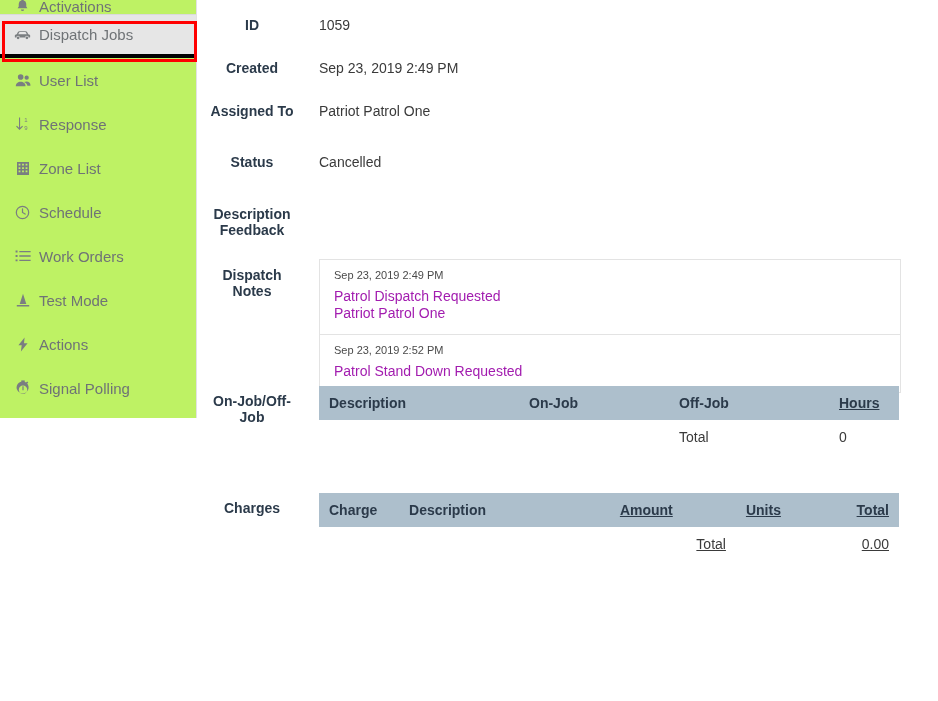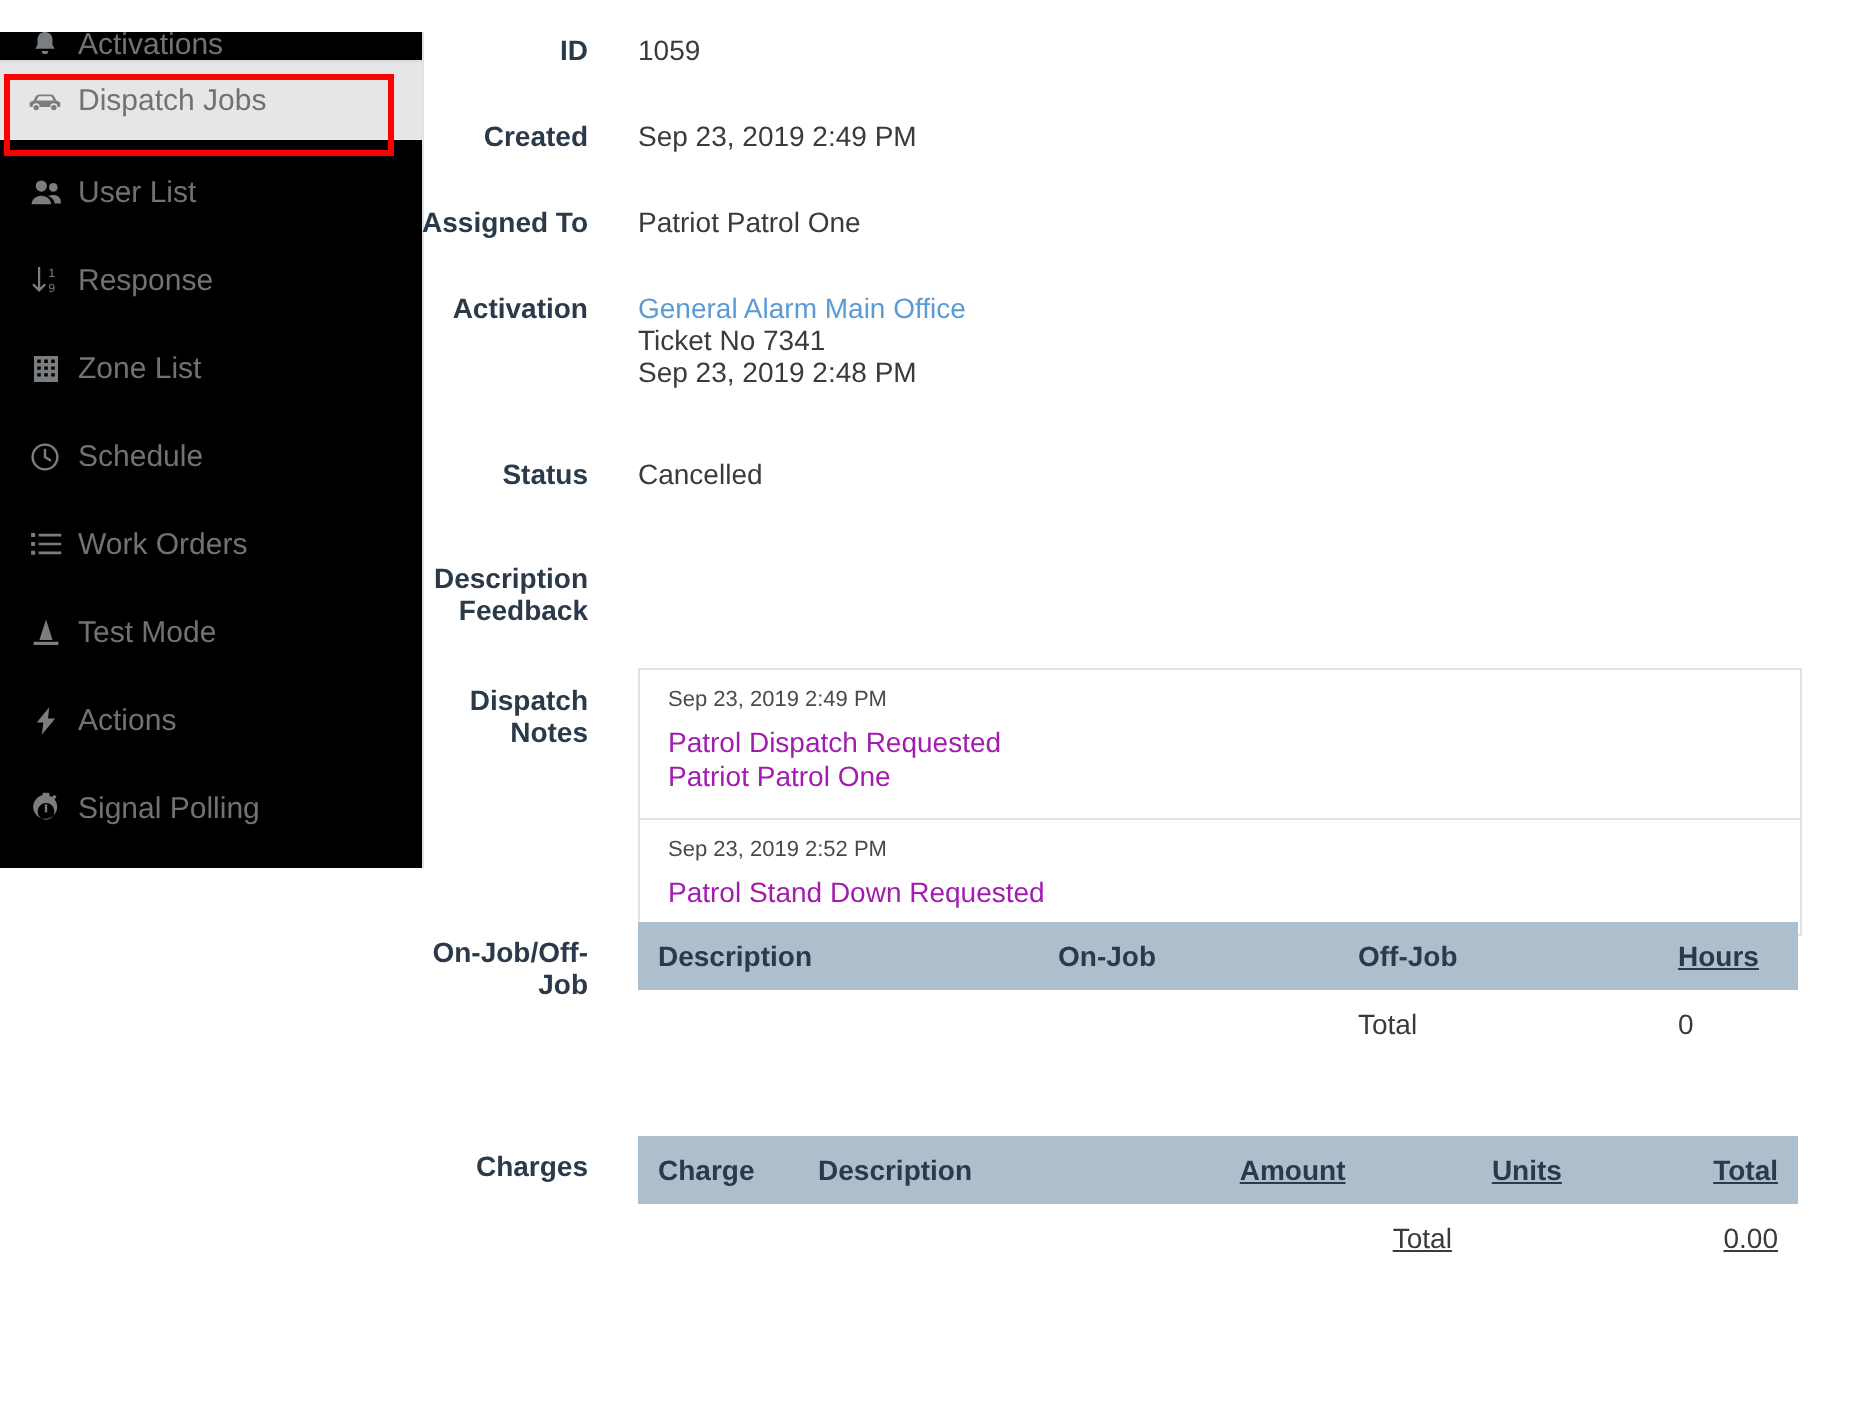--- a/index.html
+++ b/index.html
@@ -21,24 +21,24 @@
   #page {
     position: relative;
     width: 938px;
     height: 701px;
   }
 
   
   #sidebar {
     position: absolute;
     left: 0;
-    top: 16px;
-    width: 212px;
+    top: 0;
+    width: 197px;
     height: 418px;
-    background: #000000;
+    background: #bef264;
     border-right: 1px solid #e2e2e4;
     box-sizing: border-box;
   }
   .nav-item {
     position: relative;
     height: 44px;
     display: flex;
     align-items: center;
     padding-left: 13px;
     box-sizing: border-box;
@@ -90,21 +90,21 @@
     top: 0;
     width: 728px;
   }
   .frow {
     display: flex;
     align-items: flex-start;
   }
   .flabel {
     width: 109px;
     flex: 0 0 109px;
-    text-align: right;
+    text-align: center;
     font-weight: bold;
     color: #2b3a4a;
     font-size: 14px;
     padding-right: 25px;
     box-sizing: border-box;
   }
   .fvalue {
     flex: 1 1 auto;
     color: #3a3a3a;
     font-size: 14px;
@@ -294,28 +294,20 @@
     <div class="frow r-created">
       <div class="flabel">Created</div>
       <div class="fvalue">Sep 23, 2019 2:49 PM</div>
     </div>
 
     <div class="frow r-assigned">
       <div class="flabel">Assigned To</div>
       <div class="fvalue">Patriot Patrol One</div>
     </div>
 
-    <div class="frow r-activation">
-      <div class="flabel">Activation</div>
-      <div class="fvalue">
-        <a href="#">General Alarm Main Office</a>
-        <span class="sub">Ticket No 7341</span>
-        <span class="sub">Sep 23, 2019 2:48 PM</span>
-      </div>
-    </div>
 
     <div class="frow r-status">
       <div class="flabel">Status</div>
       <div class="fvalue">Cancelled</div>
     </div>
 
     <div class="frow r-desc">
       <div class="flabel">Description</div>
       <div class="fvalue"></div>
     </div>

